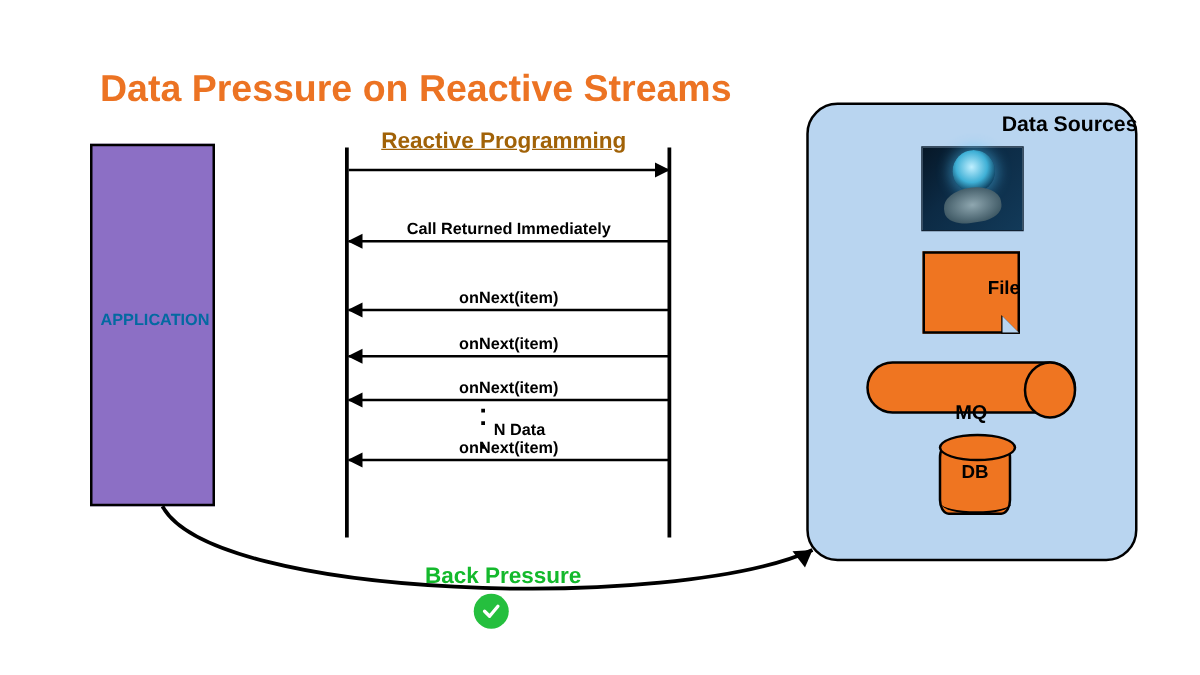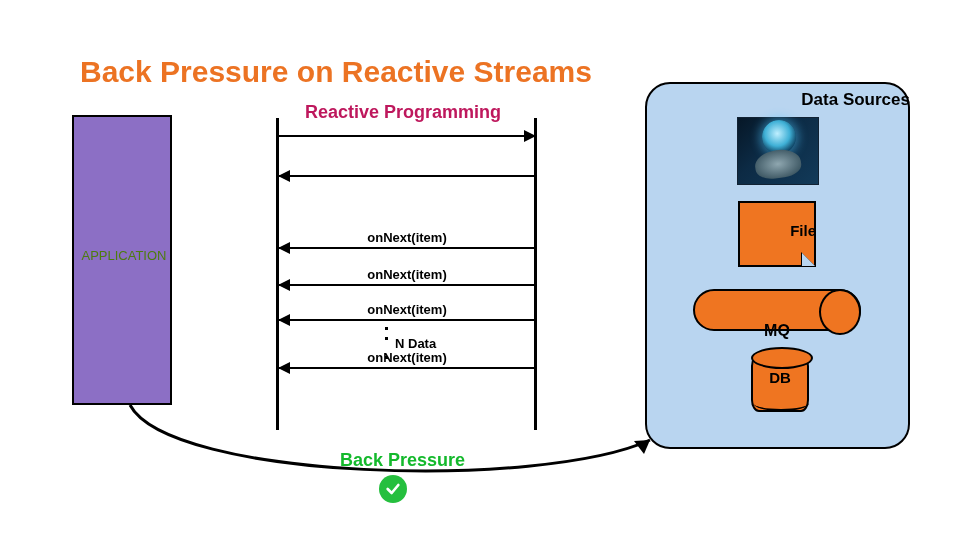--- a/index.html
+++ b/index.html
@@ -15,37 +15,38 @@
     left: 80px; top: 55px;
     font-size: 30px;
     font-weight: bold;
     color: #ec7323;
   }
   .subtitle {
     position: absolute;
     left: 305px; top: 102px;
     font-size: 18px;
     font-weight: bold;
-    color: #be185d;
+    color: #a16207;
+    text-decoration: underline;
   }
   .app-box {
     position: absolute;
     left: 72px; top: 115px;
     width: 100px; height: 290px;
     background: #8c6fc5;
     border: 2.5px solid #000;
   }
   .app-label {
     position: absolute;
     left: 72px; top: 248px;
     width: 104px;
     text-align: center;
-    font-weight: normal;
+    font-weight: bold;
     font-size: 13px;
-    color: #4d7c0f;
+    color: #0369a1;
   }
   .lifeline-left, .lifeline-right {
     position: absolute;
     top: 118px; height: 312px;
     width: 3px; background: #000;
   }
   .lifeline-left  { left: 276px; }
   .lifeline-right { left: 534px; }
   .msg { position: absolute; left: 279px; width: 256px; }
   .msg .lbl {
@@ -167,33 +168,34 @@
     position: absolute; left: 379px; top: 475px;
     width: 28px; height: 28px; border-radius: 50%;
     background: #25bf3e; display:flex; align-items:center; justify-content:center;
   }
   .check svg { width:16px; height:16px; }
   .bp-arrow { position:absolute; left:0; top:0; overflow:visible; }
 </style>
 </head>
 <body>
 
-<div class="title">Back Pressure on Reactive Streams</div>
+<div class="title">Data Pressure on Reactive Streams</div>
 <div class="subtitle">Reactive Programming</div>
 
 <div class="app-box"></div>
 <div class="app-label">APPLICATION</div>
 
 <div class="lifeline-left"></div>
 <div class="lifeline-right"></div>
 
 <div class="msg" style="top:135px">
   <div class="line arrow-r"></div>
 </div>
 <div class="msg" style="top:175px">
+  <div class="lbl">Call Returned Immediately</div>
   <div class="line arrow-l"></div>
 </div>
 <div class="msg" style="top:230px">
   <div class="lbl">onNext(item)</div>
   <div class="line arrow-l"></div>
 </div>
 <div class="msg" style="top:267px">
   <div class="lbl">onNext(item)</div>
   <div class="line arrow-l"></div>
 </div>

